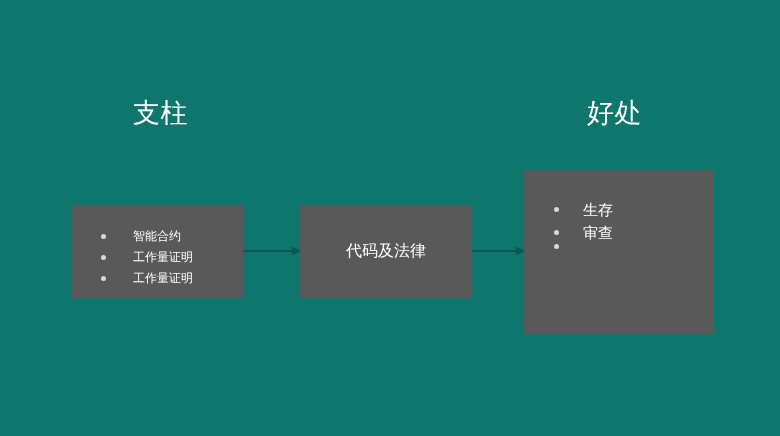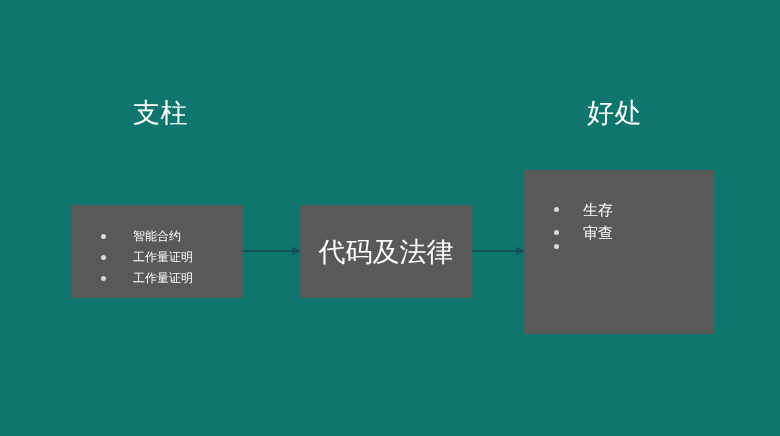--- a/index.html
+++ b/index.html
@@ -75,21 +75,21 @@
   .box-label {
     position: absolute;
     left: 0;
     right: 0;
     top: 0;
     bottom: 0;
     display: flex;
     align-items: center;
     justify-content: center;
     color: #ffffff;
-    font-size: 27px;
+    font-size: 16px;
     white-space: nowrap;
   }
 
   
   .connector {
     position: absolute;
     height: 14px;
   }
   #connector-1 { left: 243px; top: 244px; width: 58px; }
   #connector-2 { left: 472px; top: 244px; width: 53px; }

